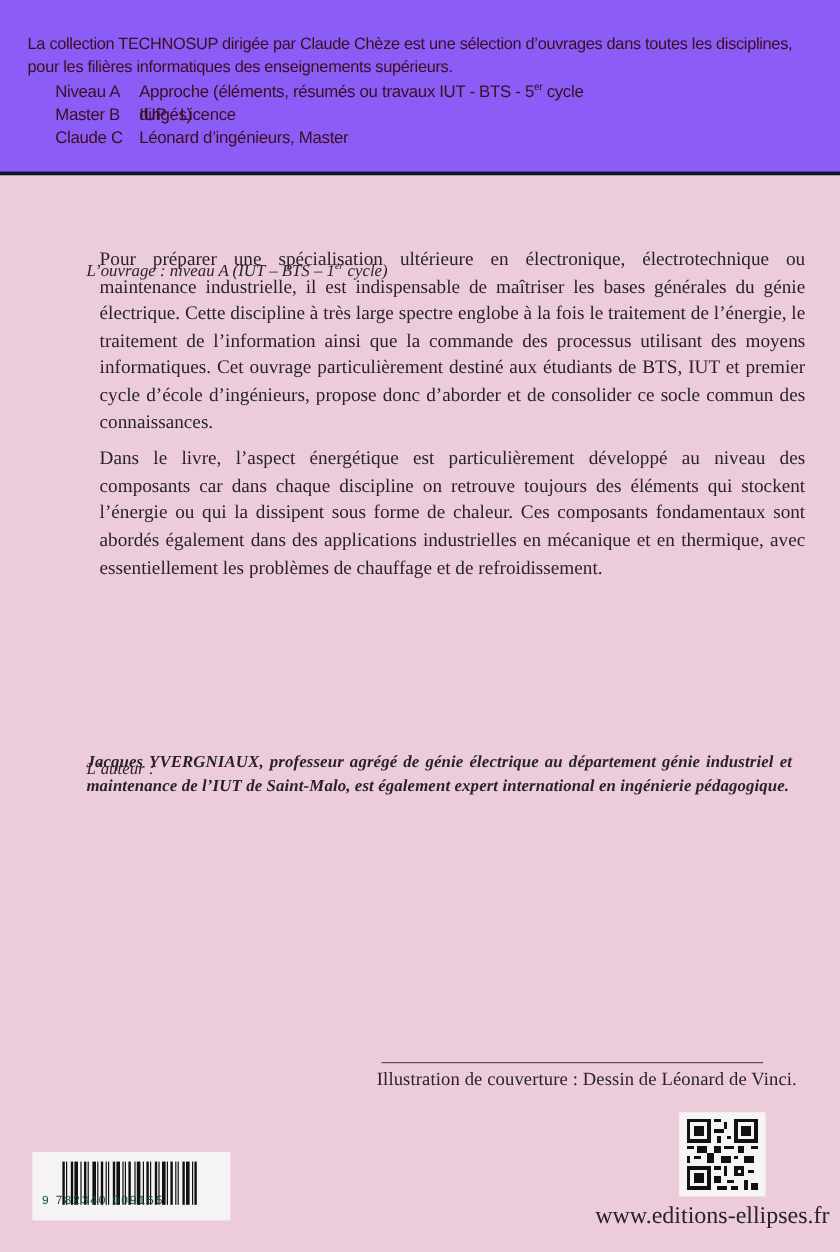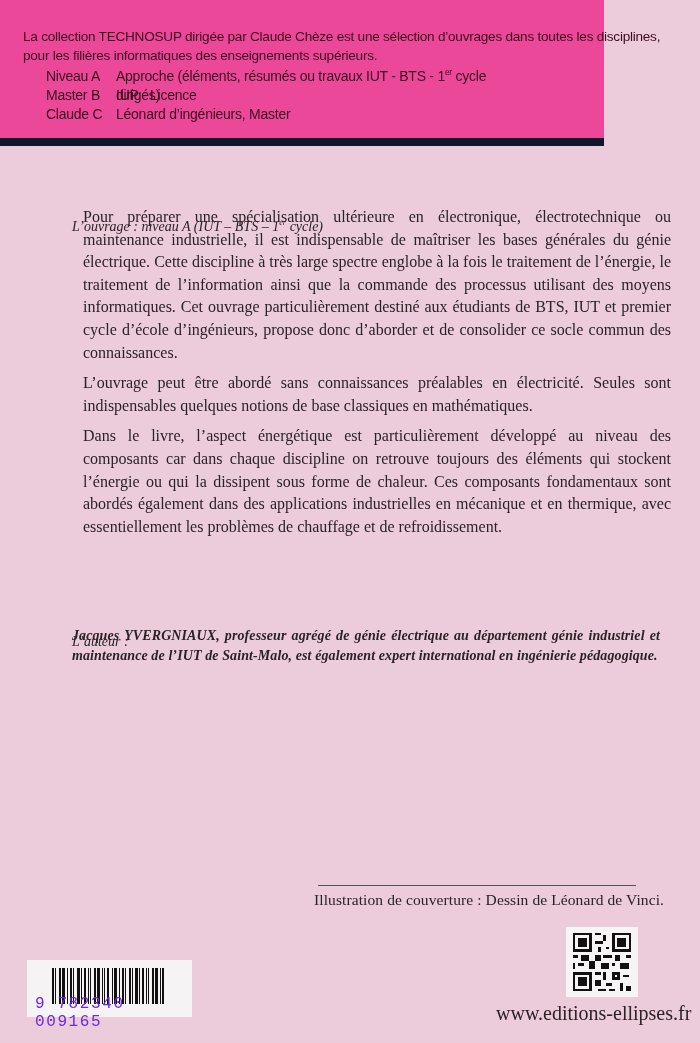--- a/index.html
+++ b/index.html
@@ -4,23 +4,23 @@
 <style>
   * { box-sizing: border-box; margin: 0; padding: 0; }
   html, body { width: 700px; height: 1043px; overflow: hidden; }
   body {
     background: #ecccdb;
     position: relative;
     font-family: "Liberation Serif", serif;
     color: #2a2326;
   }
   .header-band {
-    position: absolute; left: 0; top: 0; width: 604px; height: 146px;
-    background: #ec4899;
-    border-bottom: 8px solid #0f172a;
+    position: absolute; left: 0; top: 0; width: 700px; height: 146px;
+    background: #8b5cf6;
+    border-bottom: 3px solid #0f172a;
     font-family: "Liberation Sans", sans-serif;
     font-stretch: condensed;
     color: #3a0e1e;
   }
   .collection-intro {
     position: absolute; left: 23px; top: 27px; width: 670px;
     font-size: 13.6px; line-height: 19px; letter-spacing: -0.25px;
   }
   .levels { position: absolute; left: 46px; top: 67px; font-size: 14px; letter-spacing: -0.25px; }
   .level-row { display: flex; height: 19px; line-height: 19px; }
@@ -52,62 +52,61 @@
   .barcode-box {
     position: absolute; left: 27px; top: 960px; width: 165px; height: 57px;
     background: #f6f3f4;
   }
   .barcode-bars {
     position: absolute; left: 25px; top: 8px; width: 133px; height: 36px;
     display: flex; align-items: flex-start;
   }
   .barcode-bars span { display: block; height: 36px; background: #111; }
   .barcode-digits {
-    position: absolute; left: 8px; top: 35px; font-family: Liberation Mono, monospace;
-    font-size: 16px; letter-spacing: 1.6px; color: #6d28d9; background: transparent;
+    position: absolute; left: 8px; top: 35px; font-family: Liberation Sans, sans-serif;
+    font-size: 10px; letter-spacing: 1.6px; color: #14532d; background: transparent;
   }
   .qr-box {
     position: absolute; left: 566px; top: 927px; width: 72px; height: 70px; background: #f7f4f5;
   }
   .website {
     position: absolute; left: 496px; top: 1002px; font-size: 20px;
   }
 </style>
 </head>
 <body>
 
 <div class="header-band">
   <div class="collection-intro">
     <div>La collection TECHNOSUP dirigée par Claude Chèze est une sélection d’ouvrages dans toutes les disciplines,</div>
     <div>pour les filières informatiques des enseignements supérieurs.</div>
   </div>
   <div class="levels">
     <div class="level-row">
       <span class="level-name">Niveau A</span>
       <span class="level-desc">Approche (éléments, résumés ou travaux dirigés)</span>
-      <span class="level-target"><span>IUT - BTS - 1</span><sup>er</sup><span> cycle</span></span>
+      <span class="level-target"><span>IUT - BTS - 5</span><sup>er</sup><span> cycle</span></span>
     </div>
     <div class="level-row">
       <span class="level-name">Master B</span>
       <span class="level-target">IUP - Licence</span>
     </div>
     <div class="level-row">
       <span class="level-name">Claude C</span>
       <span class="level-target">Léonard d’ingénieurs, Master</span>
     </div>
   </div>
 </div>
 
 <div class="section-title" style="top:175px;">
   <span>L’ouvrage : niveau A (IUT – BTS – 1</span><sup>er</sup><span> cycle)</span>
 </div>
 
 <div class="body-text" style="top:206px;">
   <p class="body-para">Pour préparer une spécialisation ultérieure en électronique, électrotechnique ou maintenance industrielle, il est indispensable de maîtriser les bases générales du génie électrique. Cette discipline à très large spectre englobe à la fois le traitement de l’énergie, le traitement de l’information ainsi que la commande des processus utilisant des moyens informatiques. Cet ouvrage particulièrement destiné aux étudiants de BTS, IUT et premier cycle d’école d’ingénieurs, propose donc d’aborder et de consolider ce socle commun des connaissances.</p>
-  <p class="body-para">L’ouvrage peut être abordé sans connaissances préalables en électricité. Seules sont indispensables quelques notions de base classiques en mathématiques.</p>
   <p class="body-para">Dans le livre, l’aspect énergétique est particulièrement développé au niveau des composants car dans chaque discipline on retrouve toujours des éléments qui stockent l’énergie ou qui la dissipent sous forme de chaleur. Ces composants fondamentaux sont abordés également dans des applications industrielles en mécanique et en thermique, avec essentiellement les problèmes de chauffage et de refroidissement.</p>
 </div>
 
 <div class="section-title" style="top:590px;">L’auteur :</div>
 <div class="author-text">Jacques YVERGNIAUX, professeur agrégé de génie électrique au département génie industriel et maintenance de l’IUT de Saint-Malo, est également expert international en ingénierie pédagogique.</div>
 
 <div class="credit-rule"></div>
 <div class="credit">Illustration de couverture : Dessin de Léonard de Vinci.</div>
 
 <div class="barcode-box">

